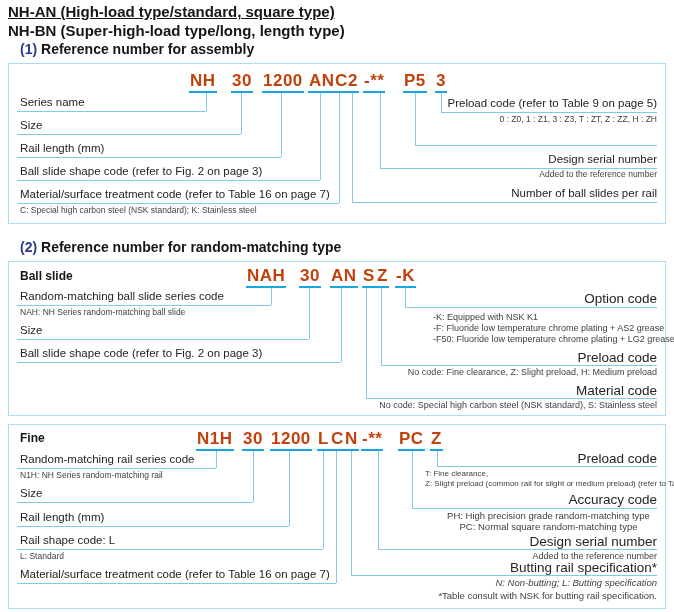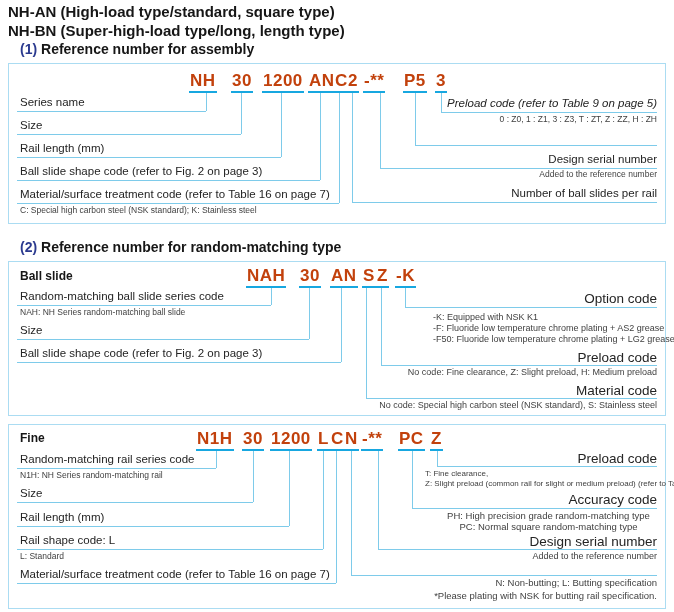--- a/index.html
+++ b/index.html
@@ -19,21 +19,21 @@
   .hl,.vl{position:absolute;background:#7ecbea;}
   .hl{height:1px;}
   .vl{width:1px;}
   .ctr{text-align:center;}
 </style>
 </head>
 <body>
 
 <div id="page">
 
-  <div class="h1t" style="top:3px;">NH-AN (High-load type/standard, square type)</div>
+  <div class="h1t" style="top:3px;text-decoration:underline;">NH-AN (High-load type/standard, square type)</div>
   <div class="h1t" style="top:22px;">NH-BN (Super-high-load type/long, length type)</div>
 
   <div class="h2" style="top:41px;"><span class="num">(1)</span> <span>Reference number for assembly</span></div>
 
   <div class="box" style="top:63px;height:159px;"></div>
 
   <div class="code" style="left:189px;top:71px;">NH</div>
   <div class="code" style="left:231px;top:71px;">30</div>
   <div class="code" style="left:262px;top:71px;">1200</div>
   <div class="code" style="left:308px;top:71px;">AN</div>
@@ -62,21 +62,21 @@
   <div class="hl" style="left:380px;top:168px;width:277px;"></div>
   <div class="hl" style="left:352px;top:202px;width:305px;"></div>
 
   <div class="lbl" style="top:96px;">Series name</div>
   <div class="lbl" style="top:119px;">Size</div>
   <div class="lbl" style="top:142px;">Rail length (mm)</div>
   <div class="lbl" style="top:165px;">Ball slide shape code (refer to Fig. 2 on page 3)</div>
   <div class="lbl" style="top:188px;">Material/surface treatment code (refer to Table 16 on page 7)</div>
   <div class="sub" style="top:205px;">C: Special high carbon steel (NSK standard); K: Stainless steel</div>
 
-  <div class="lbl r" style="top:97px;font-style:italic;">Preload code (refer to Table 9 on page 5)</div>
+  <div class="lbl r" style="top:97px;">Preload code (refer to Table 9 on page 5)</div>
   <div class="sub r" style="top:114px;">0 : Z0, 1 : Z1, 3 : Z3, T : ZT, Z : ZZ, H : ZH</div>
   <div class="lbl r" style="top:153px;">Design serial number</div>
   <div class="sub r" style="top:169px;">Added to the reference number</div>
   <div class="lbl r" style="top:187px;">Number of ball slides per rail</div>
 
   <div class="h2" style="top:239px;"><span class="num">(2)</span> <span>Reference number for random-matching type</span></div>
 
   <div class="box" style="top:261px;height:153px;"></div>
   <div class="btitle" style="top:269px;">Ball slide</div>
 
@@ -155,16 +155,17 @@
   <div class="lbl" style="top:568px;">Material/surface treatment code (refer to Table 16 on page 7)</div>
 
   <div class="lbl big r" style="top:451px;">Preload code</div>
   <div class="sub" style="left:425px;top:469px;font-size:8px;">T: Fine clearance,</div>
   <div class="sub" style="left:425px;top:479px;font-size:8px;">Z: Slight preload (common rail for slight or medium preload) (refer to Table 9 on page 5)</div>
   <div class="lbl big r" style="top:492px;">Accuracy code</div>
   <div class="sub ctr" style="left:440px;top:510px;width:217px;font-size:9.5px;">PH: High precision grade random-matching type</div>
   <div class="sub ctr" style="left:440px;top:521px;width:217px;font-size:9.5px;">PC: Normal square random-matching type</div>
   <div class="lbl big r" style="top:534px;">Design serial number</div>
   <div class="sub r" style="top:551px;font-size:9px;">Added to the reference number</div>
-  <div class="sub r" style="top:577px;font-size:9.5px;">N: Non-butting; L: Butting specification</div>
-  <div class="sub r" style="top:590px;font-size:9.5px;">*Please plating with NSK for butting rail specification.</div>
+  <div class="lbl big r" style="top:560px;">Butting rail specification*</div>
+  <div class="sub r" style="top:577px;font-size:9.5px;font-style:italic;">N: Non-butting; L: Butting specification</div>
+  <div class="sub r" style="top:590px;font-size:9.5px;">*Table consult with NSK for butting rail specification.</div>
 
 </div>
 
 </body></html>

